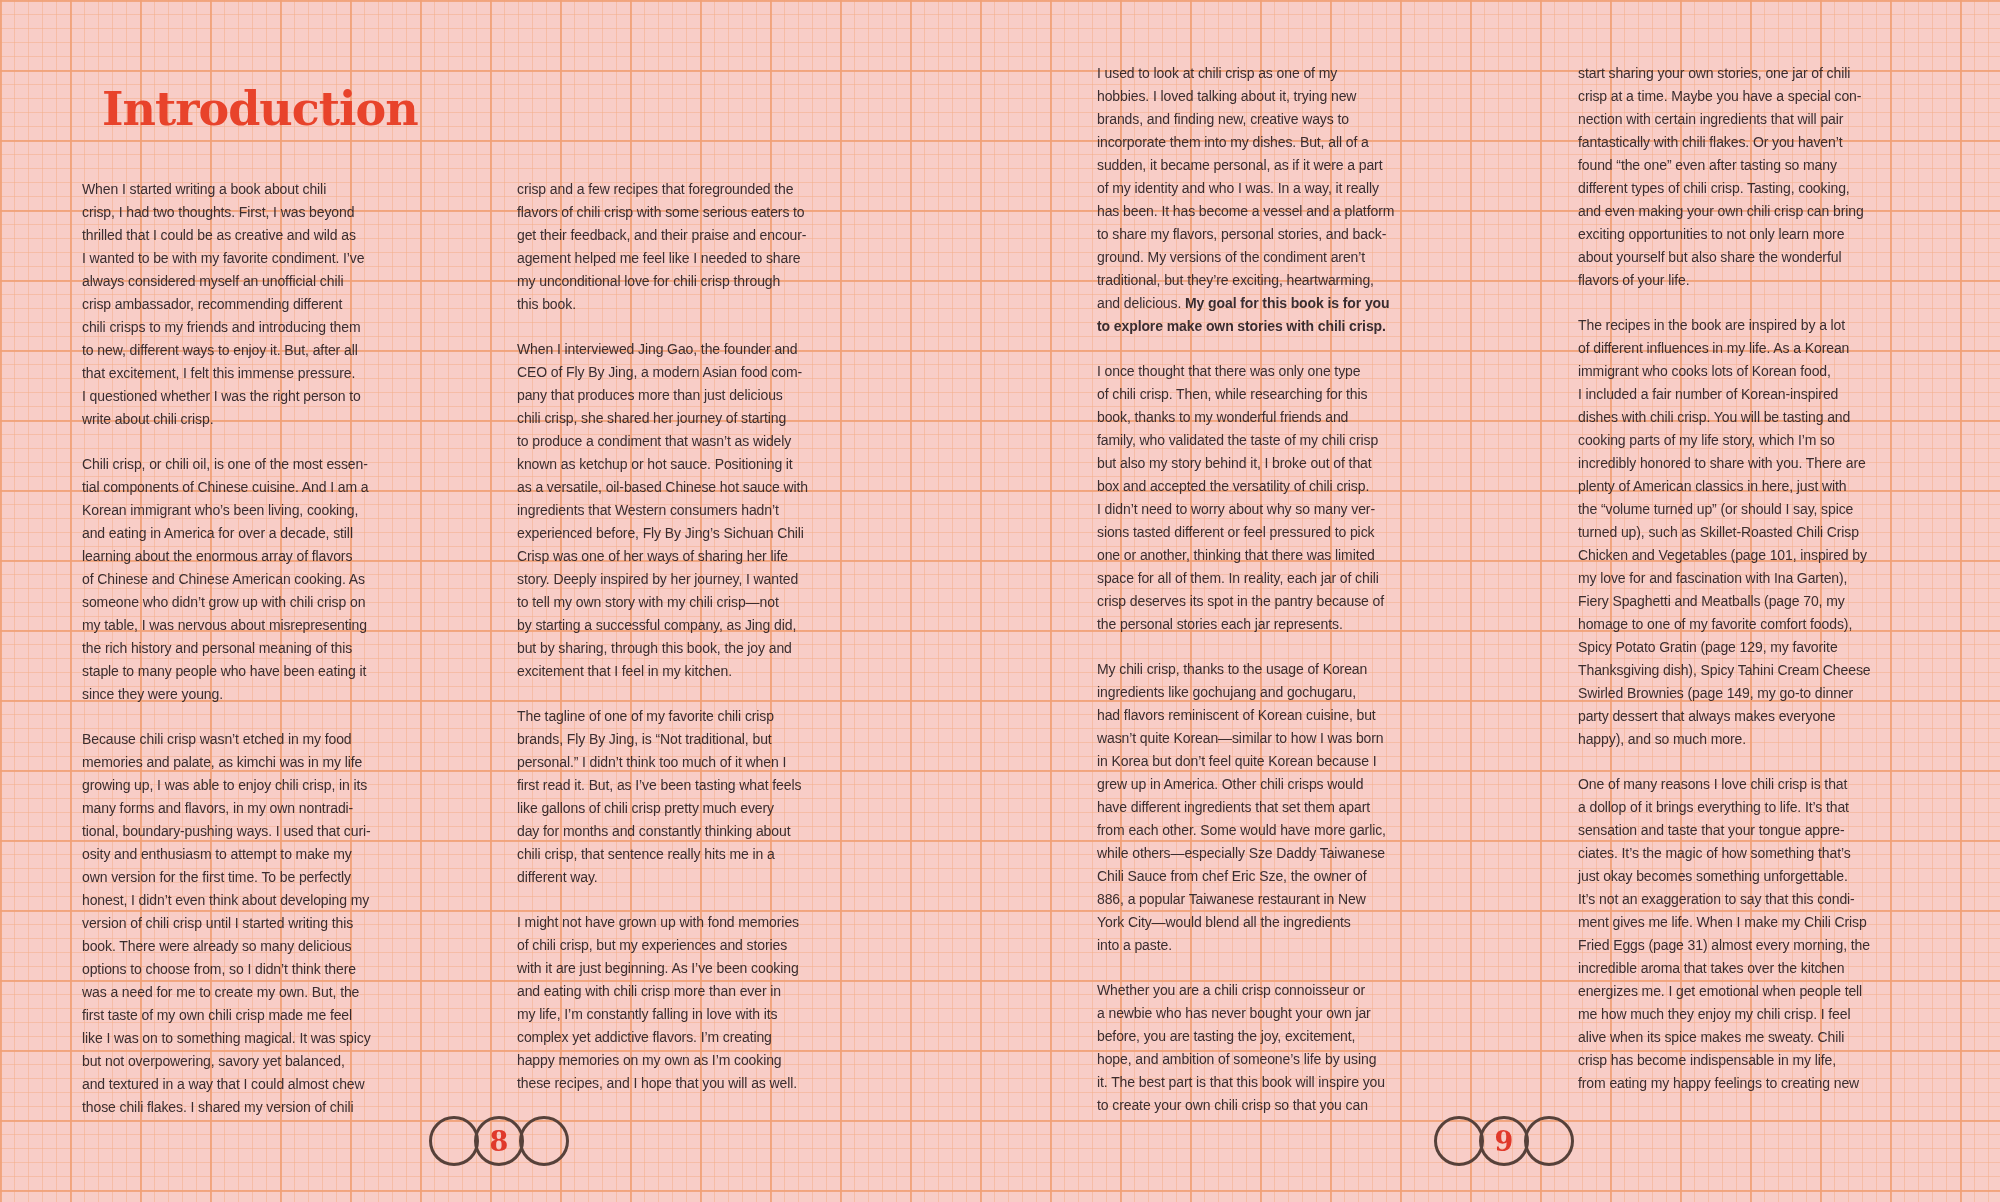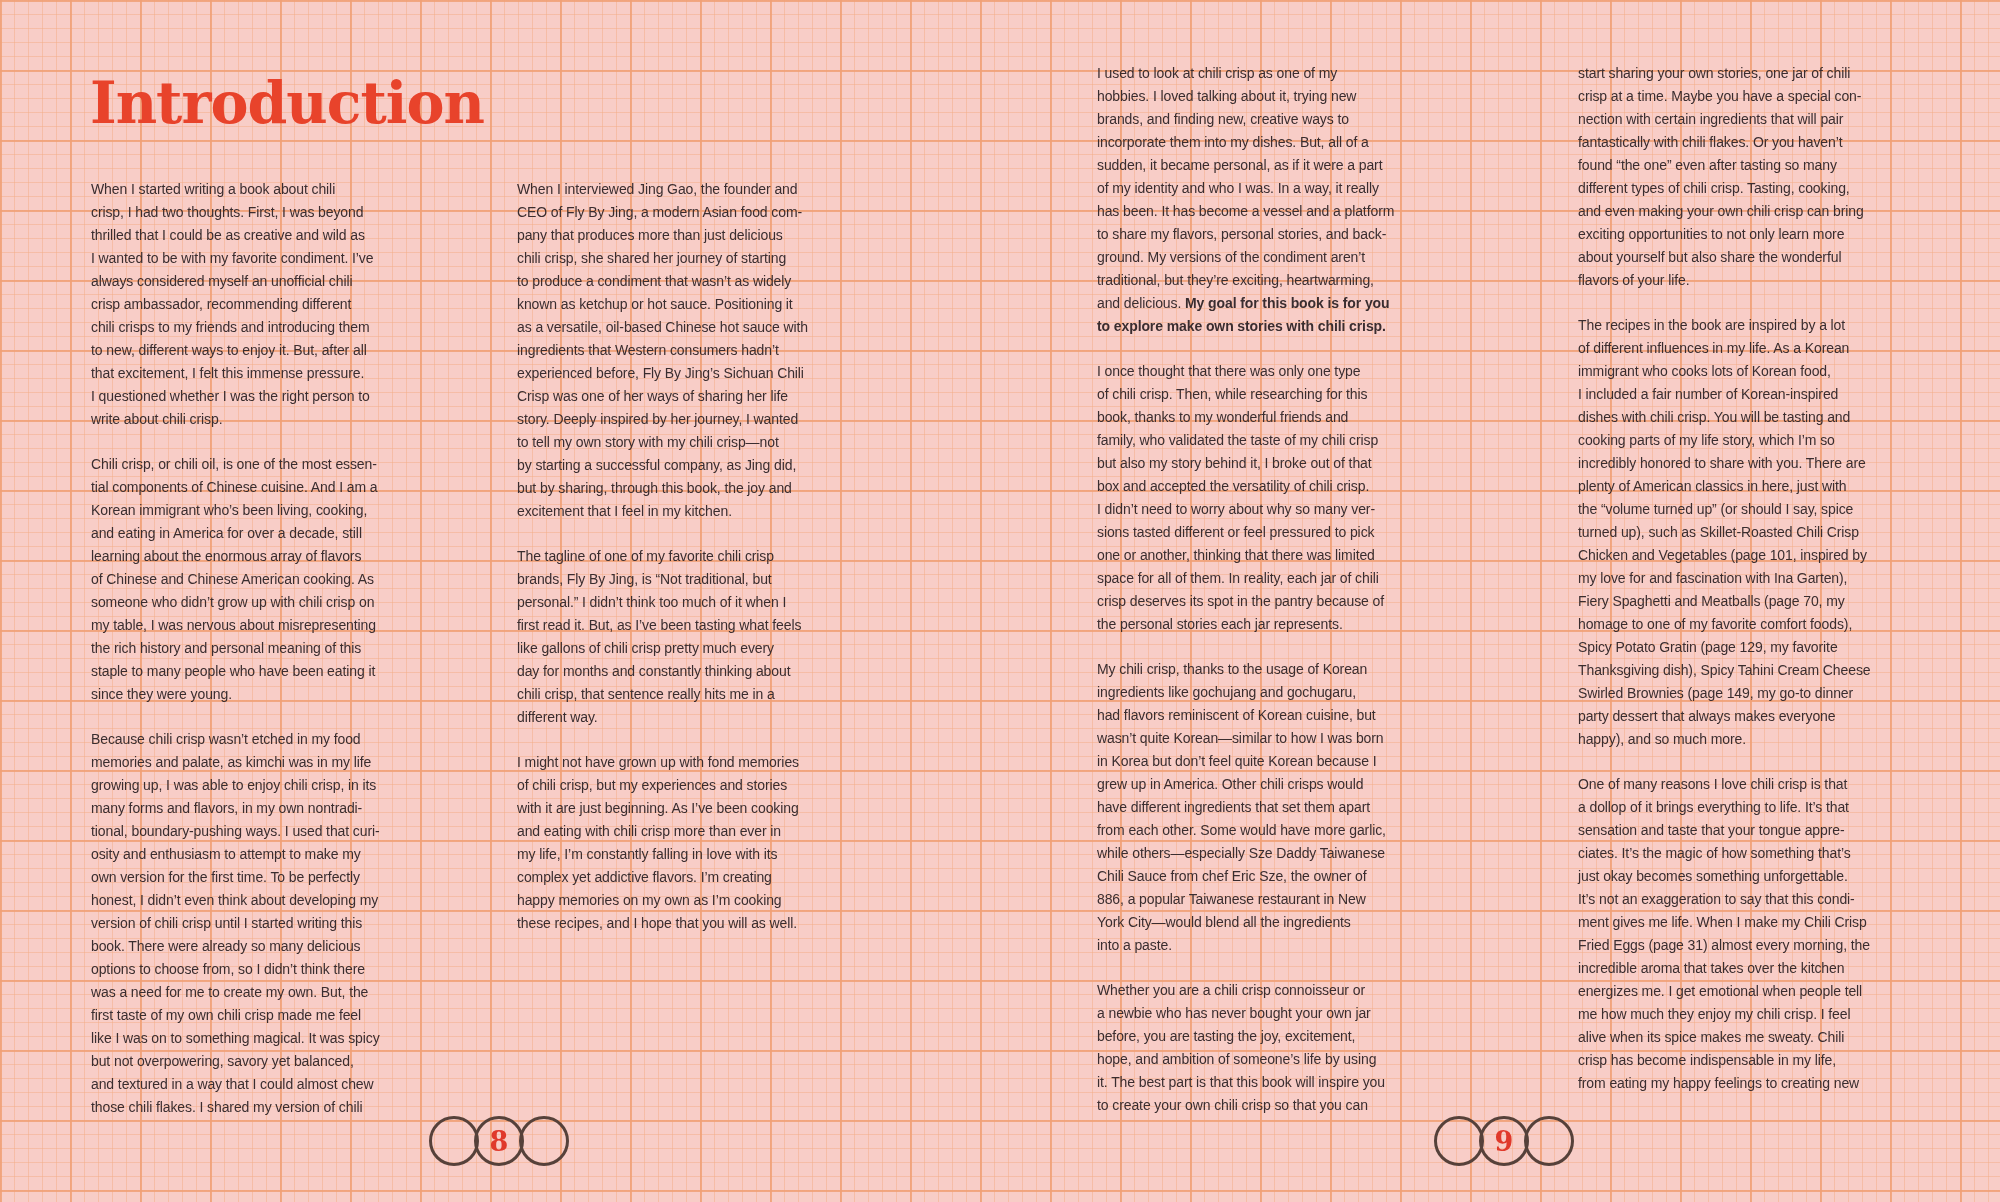--- a/index.html
+++ b/index.html
@@ -23,41 +23,41 @@
       linear-gradient(rgba(240,160,118,0.85) 2px, transparent 2px),
       linear-gradient(90deg, rgba(240,160,118,0.85) 2px, transparent 2px),
       linear-gradient(rgba(244,176,140,0.55) 1px, transparent 1px),
       linear-gradient(90deg, rgba(244,176,140,0.55) 1px, transparent 1px);
     background-size: 70px 70px, 70px 70px, 14px 14px, 14px 14px;
   }
   h1.chapter-title {
     position: absolute;
     left: 90px;
     top: 72px;
-    margin: 0;
+    margin: 12px;
     font-family: "DejaVu Serif", "Liberation Serif", serif;
     font-weight: 700;
-    font-size: 57px;
+    font-size: 46px;
     line-height: 1.1;
     letter-spacing: -1px;
     color: #e8432b;
   }
   .col {
     position: absolute;
     width: 428px;
     font-size: 14px;
     line-height: 23px;
     letter-spacing: -0.1px;
   }
   .col p {
     margin: 0 0 22px 0;
     white-space: pre-line;
   }
   .col p b { font-weight: 700; }
-  .col-1 { left: 91px;  top: 178px; }
+  .col-1 { left: 82px;  top: 178px; }
   .col-2 { left: 517px; top: 178px; }
   .col-3 { left: 1097px; top: 62px; }
   .col-4 { left: 1578px; top: 62px; }
   .pagenum-group {
     position: absolute;
     top: 1116px;
     display: flex;
     align-items: center;
   }
   .pagenum-left  { left: 429px; }
@@ -123,20 +123,26 @@
 options to choose from, so I didn’t think there
 was a need for me to create my own. But, the
 first taste of my own chili crisp made me feel
 like I was on to something magical. It was spicy
 but not overpowering, savory yet balanced,
 and textured in a way that I could almost chew
 those chili flakes. I shared my version of chili</p>
   </div>
 
   <div class="col col-2">
+    <p>crisp and a few recipes that foregrounded the
+flavors of chili crisp with some serious eaters to
+get their feedback, and their praise and encour-
+agement helped me feel like I needed to share
+my unconditional love for chili crisp through
+this book.</p>
     <p>When I interviewed Jing Gao, the founder and
 CEO of Fly By Jing, a modern Asian food com-
 pany that produces more than just delicious
 chili crisp, she shared her journey of starting
 to produce a condiment that wasn’t as widely
 known as ketchup or hot sauce. Positioning it
 as a versatile, oil-based Chinese hot sauce with
 ingredients that Western consumers hadn’t
 experienced before, Fly By Jing’s Sichuan Chili
 Crisp was one of her ways of sharing her life

